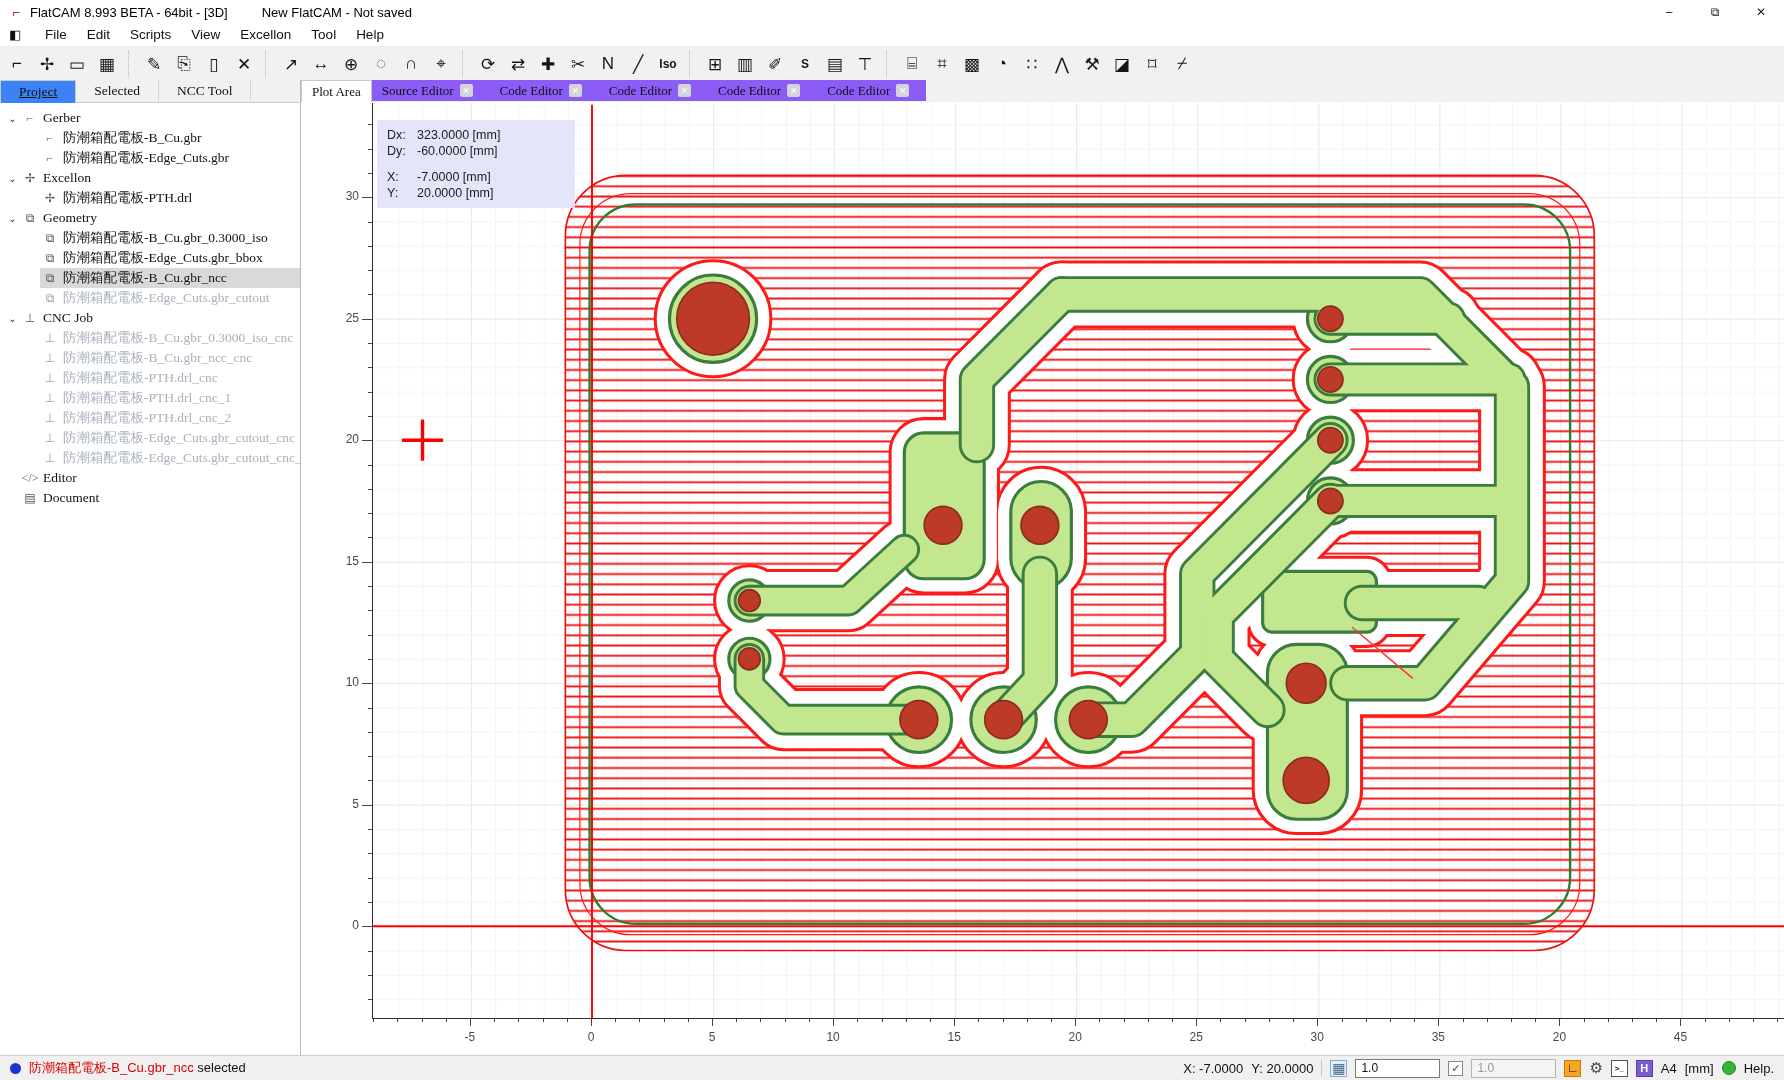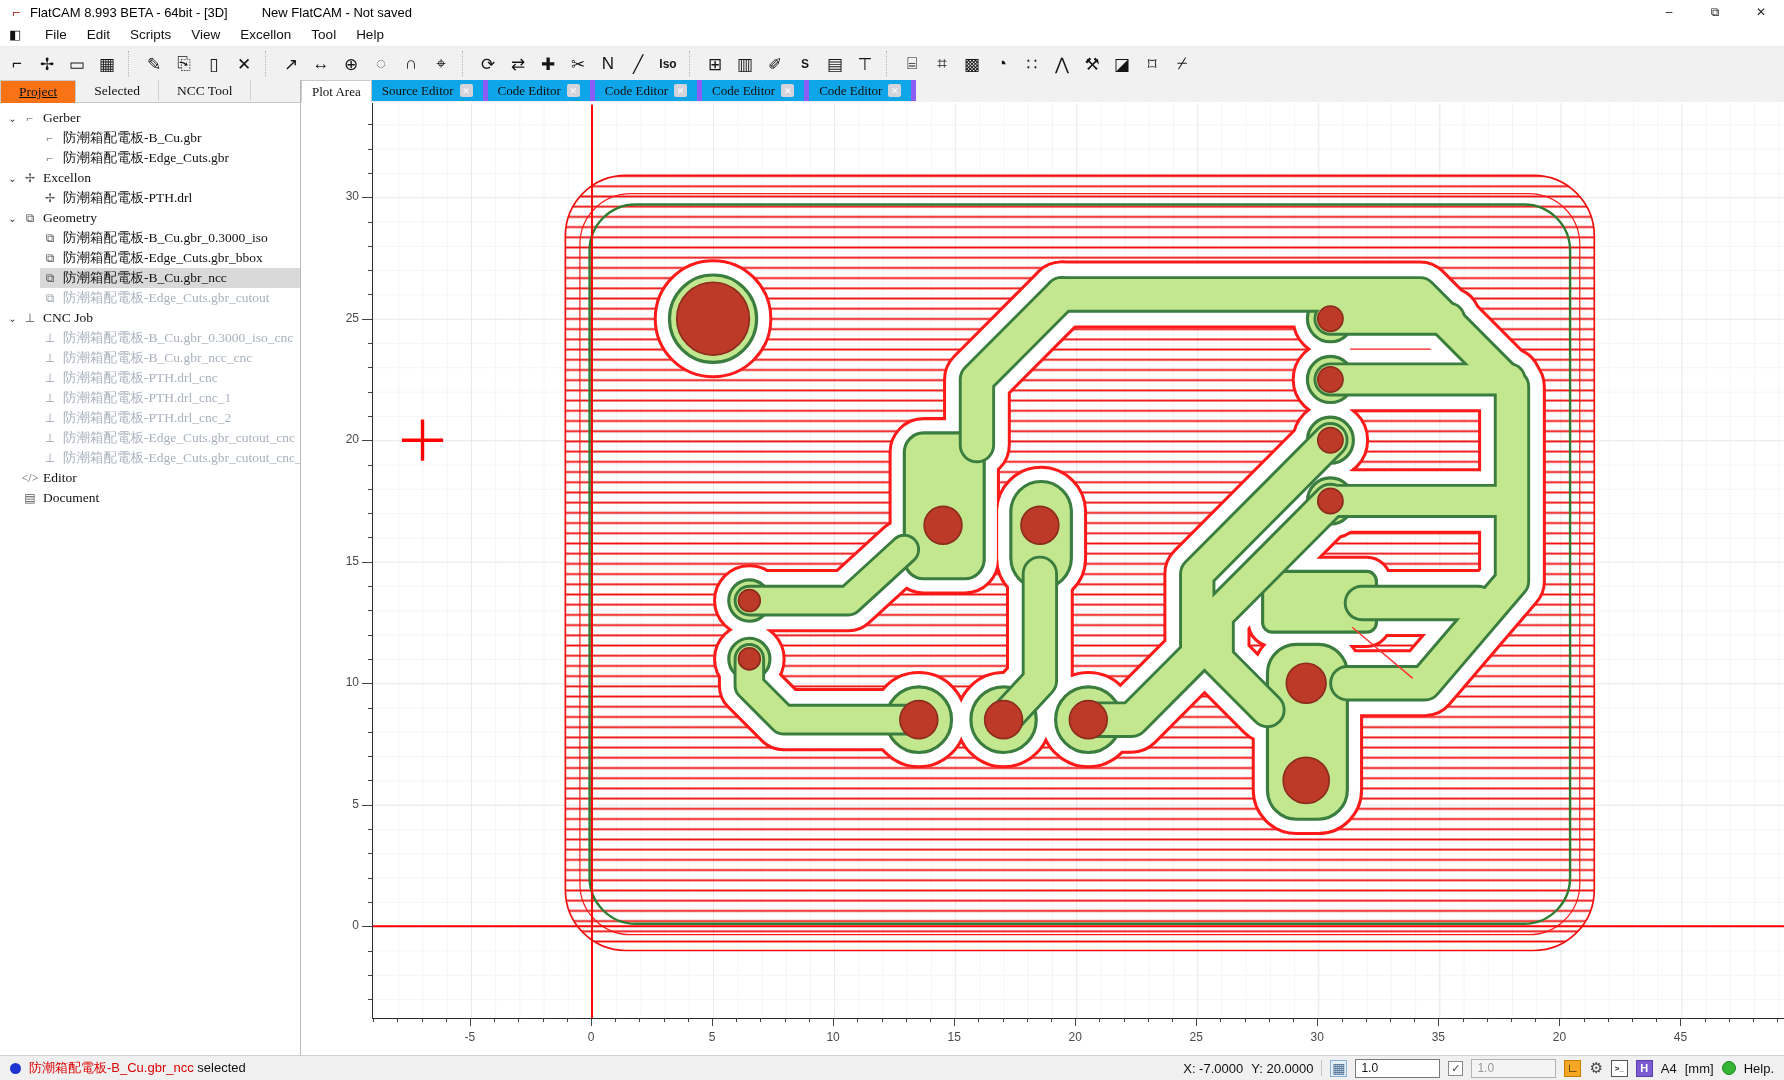--- a/index.html
+++ b/index.html
@@ -25,36 +25,36 @@
   .tb-btn .txt{font-size:12px;font-weight:bold;}
   .tb-sep{width:6px;height:26px;border-left:1px dotted #b5b5b5;margin:0 4px 0 6px;}
 
   
   .content{position:absolute;top:80px;bottom:24px;left:0;right:0;display:flex;}
 
   
   .sidebar{width:300px;min-width:300px;border-right:1px solid #b9b9b9;display:flex;flex-direction:column;background:#fff;}
   .side-tabs{height:22px;background:#f1f1f1;display:flex;border-bottom:1px solid #c9c9c9;font-family:"Liberation Serif",serif;}
   .side-tab{padding:0 18px;height:21px;line-height:21px;font-size:13.5px;color:#111;border-right:1px solid #d2d2d2;background:#f1f1f1;}
-  .side-tab.active{background:#f97316;border:1px solid #c9c9c9;border-bottom:1px solid #fff;margin-bottom:-1px;height:22px;text-decoration:underline;}
+  .side-tab.active{background:#3b82f6;border:1px solid #c9c9c9;border-bottom:1px solid #fff;margin-bottom:-1px;height:22px;text-decoration:underline;}
   .tree{flex:1;background:#fff;padding-top:5px;font-family:"Liberation Serif",serif;font-size:13.5px;overflow:hidden;}
   .tree-row{height:20px;display:flex;align-items:center;white-space:nowrap;}
   .tree-row .chev{width:15px;text-align:center;font-size:10px;color:#333;margin-left:5px;}
   .tree-row.lvl1{padding-left:40px;}
   .row-inner{display:flex;align-items:center;height:100%;padding-right:6px;flex:1;}
   .tree-row.sel .row-inner{background:#d9d9d9;}
   .tree-row .ticon{width:20px;text-align:center;font-size:12px;color:#555;margin-right:3px;}
   .tree-row.dis .tlabel{color:#a9b1bd;}
   .tree-row.dis .ticon{color:#9aa2ae;}
 
   
   .plotwrap{flex:1;position:relative;background:#fff;overflow:hidden;}
   .editor-tabs{height:22px;background:#f1f1f1;border-bottom:1px solid #c9c9c9;display:flex;font-family:"Liberation Serif",serif;}
   .etab{display:flex;align-items:center;gap:6px;padding:0 10px;height:21px;font-size:13px;color:#111;
-    border-right:5px solid #8b5cf6;background:#0ea5e9;}
+    border-right:7px solid #8b5cf6;background:#8b5cf6;}
   .etab.active{background:#fff;border:1px solid #c9c9c9;border-bottom:1px solid #fff;margin-bottom:-1px;height:22px;}
   .etab .close{width:13px;height:13px;background:#d4d4dc;border-radius:2px;color:#fff;font-size:9px;
     display:flex;align-items:center;justify-content:center;}
 
   .plot-region{position:absolute;top:22px;left:0;right:0;bottom:0;background:#fff;}
   svg.plot{position:absolute;left:71px;top:1px;border-left:1px solid #2b2b2b;border-bottom:1px solid #2b2b2b;background:#fff;}
   .ylab{position:absolute;left:0;width:58px;text-align:right;font-size:12px;color:#4a4a4a;}
   .xlab{position:absolute;width:44px;text-align:center;font-size:12px;color:#4a4a4a;}
   .tickx{position:absolute;width:1px;background:#444;}
   .ticky{position:absolute;height:1px;background:#444;}
@@ -511,20 +511,39 @@
             <circle cx="13.5" cy="8.5" r="0.78" fill="#bd3a28" stroke="#8c2d1d" stroke-width="0.07"></circle>
             <circle cx="17" cy="8.5" r="0.78" fill="#bd3a28" stroke="#8c2d1d" stroke-width="0.07"></circle>
             <circle cx="20.5" cy="8.5" r="0.78" fill="#bd3a28" stroke="#8c2d1d" stroke-width="0.07"></circle>
             <circle cx="29.5" cy="10" r="0.82" fill="#bd3a28" stroke="#8c2d1d" stroke-width="0.07"></circle>
             <circle cx="29.5" cy="6" r="0.95" fill="#bd3a28" stroke="#8c2d1d" stroke-width="0.07"></circle>
             <path d="M 31.4,12.3 L 33.9,10.2" fill="none" stroke="#ff3333" stroke-width="0.06"></path>
             <path d="M -7.85,20 H -6.15 M -7,19.15 V 20.85" fill="none" stroke="#ff0000" stroke-width="0.14"></path>
           </g>
       </svg>
 
+      <div class="infobox">
+        <div class="row">
+            <span class="lbl">Dx:</span>
+            <span>323.0000 [mm]</span>
+          </div>
+        <div class="row">
+            <span class="lbl">Dy:</span>
+            <span>-60.0000 [mm]</span>
+          </div>
+        <div class="gap"></div>
+        <div class="row">
+            <span class="lbl">X:</span>
+            <span>-7.0000 [mm]</span>
+          </div>
+        <div class="row">
+            <span class="lbl">Y:</span>
+            <span>20.0000 [mm]</span>
+          </div>
+      </div>
     <div class="xlab" style="left: 146.95px; top: 928px;">-5</div>
         <div class="tickx" style="left: 168.95px; top: 917px; height: 7px;"></div>
         <div class="xlab" style="left: 268px; top: 928px;">0</div>
         <div class="tickx" style="left: 290px; top: 917px; height: 7px;"></div>
         <div class="xlab" style="left: 389.05px; top: 928px;">5</div>
         <div class="tickx" style="left: 411.05px; top: 917px; height: 7px;"></div>
         <div class="xlab" style="left: 510.1px; top: 928px;">10</div>
         <div class="tickx" style="left: 532.1px; top: 917px; height: 7px;"></div>
         <div class="xlab" style="left: 631.15px; top: 928px;">15</div>
         <div class="tickx" style="left: 653.15px; top: 917px; height: 7px;"></div>

